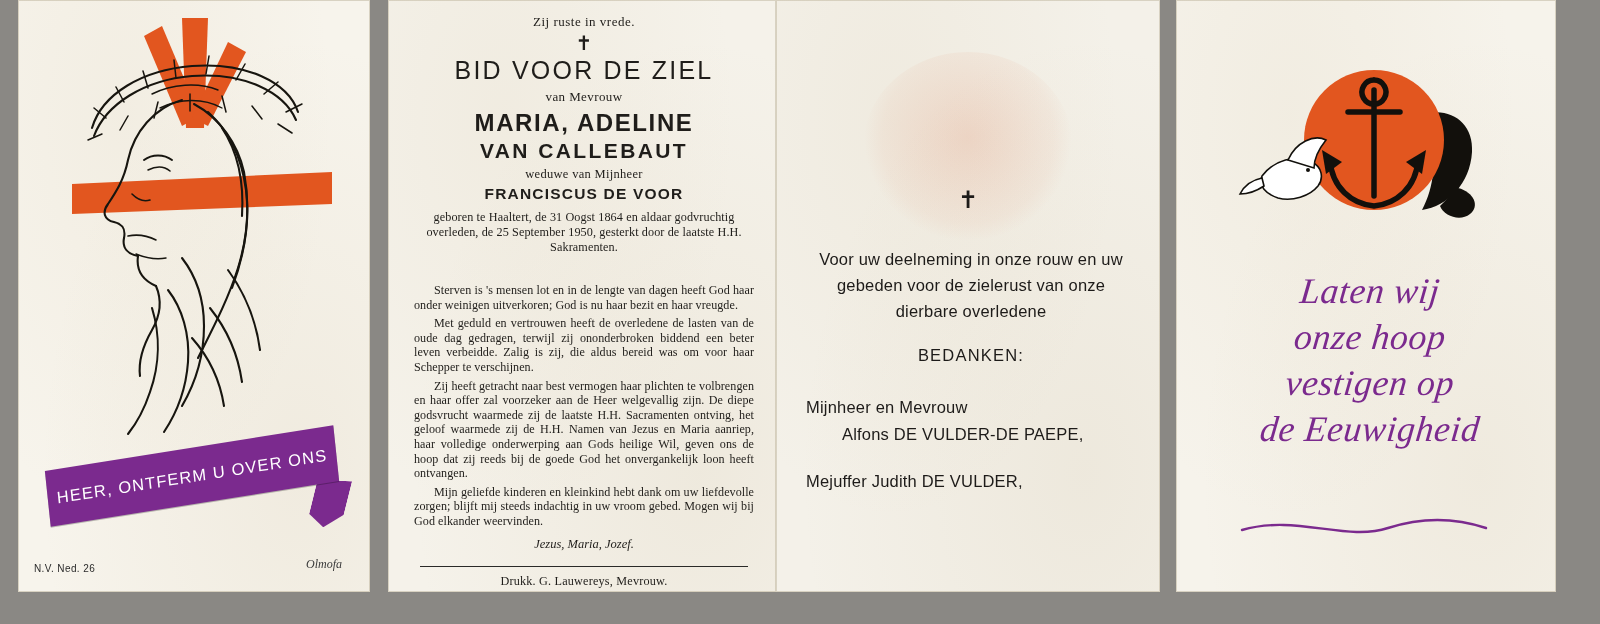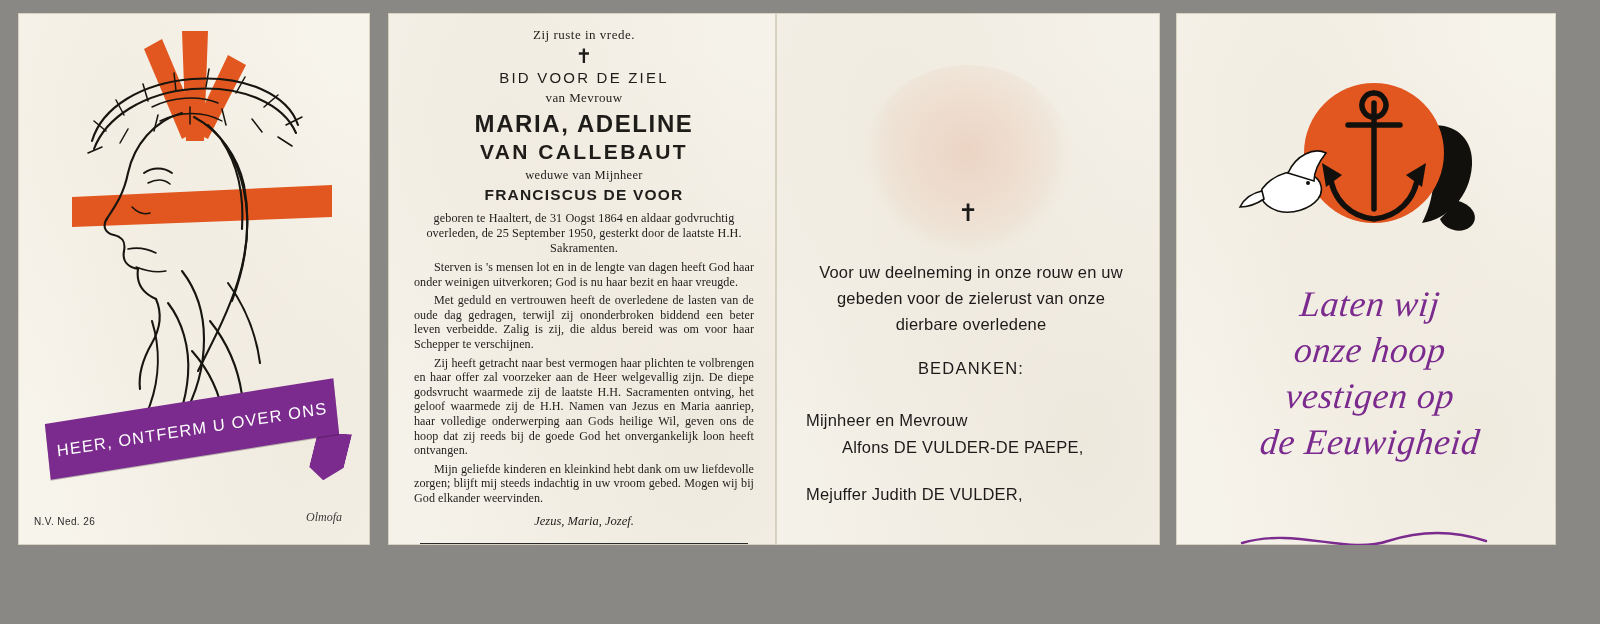--- a/index.html
+++ b/index.html
@@ -12,22 +12,22 @@
     width: 1600px;
     height: 624px;
     background: #8a8884;
     font-family: "Liberation Serif", serif;
     overflow: hidden;
   }
 
   
   .panel {
     position: absolute;
-    top: 13px;
-    height: 532px;
+    top: 0;
+    height: 592px;
     background: #f5f2e9;
     box-sizing: border-box;
     overflow: hidden;
   }
   .panel-inner {
     position: absolute;
     inset: 0;
     border: 1px solid #d8d2c2;
     box-sizing: border-box;
   }
@@ -118,21 +118,21 @@
   }
   .t-center { text-align: center; }
   .l1 { font-size: 13px; letter-spacing: 0.5px; }
   .cross-small {
     font-size: 20px;
     line-height: 22px;
     margin: 2px 0 2px;
   }
   .l2 {
     font-family: "Liberation Sans", sans-serif;
-    font-size: 15px;
+    font-size: 25px;
     letter-spacing: 2.2px;
     margin-top: 2px;
   }
   .l3 { font-size: 13px; margin-top: 4px; letter-spacing: 0.4px; }
   .name1 {
     font-family: "Liberation Sans", sans-serif;
     font-size: 24px;
     font-weight: bold;
     letter-spacing: 1.6px;
     margin-top: 4px;
@@ -152,21 +152,21 @@
     letter-spacing: 1.2px;
     margin-top: 3px;
   }
   .dates {
     font-size: 12.2px;
     line-height: 15px;
     margin-top: 7px;
     letter-spacing: 0.1px;
   }
   .body-paras {
-    margin-top: 4px;
+    margin-top: 28px;
     font-size: 12.1px;
     line-height: 14.6px;
     text-align: justify;
     letter-spacing: 0.05px;
   }
   .body-paras p {
     margin: 0 0 4px 0;
     text-indent: 20px;
   }
   .invocation {

